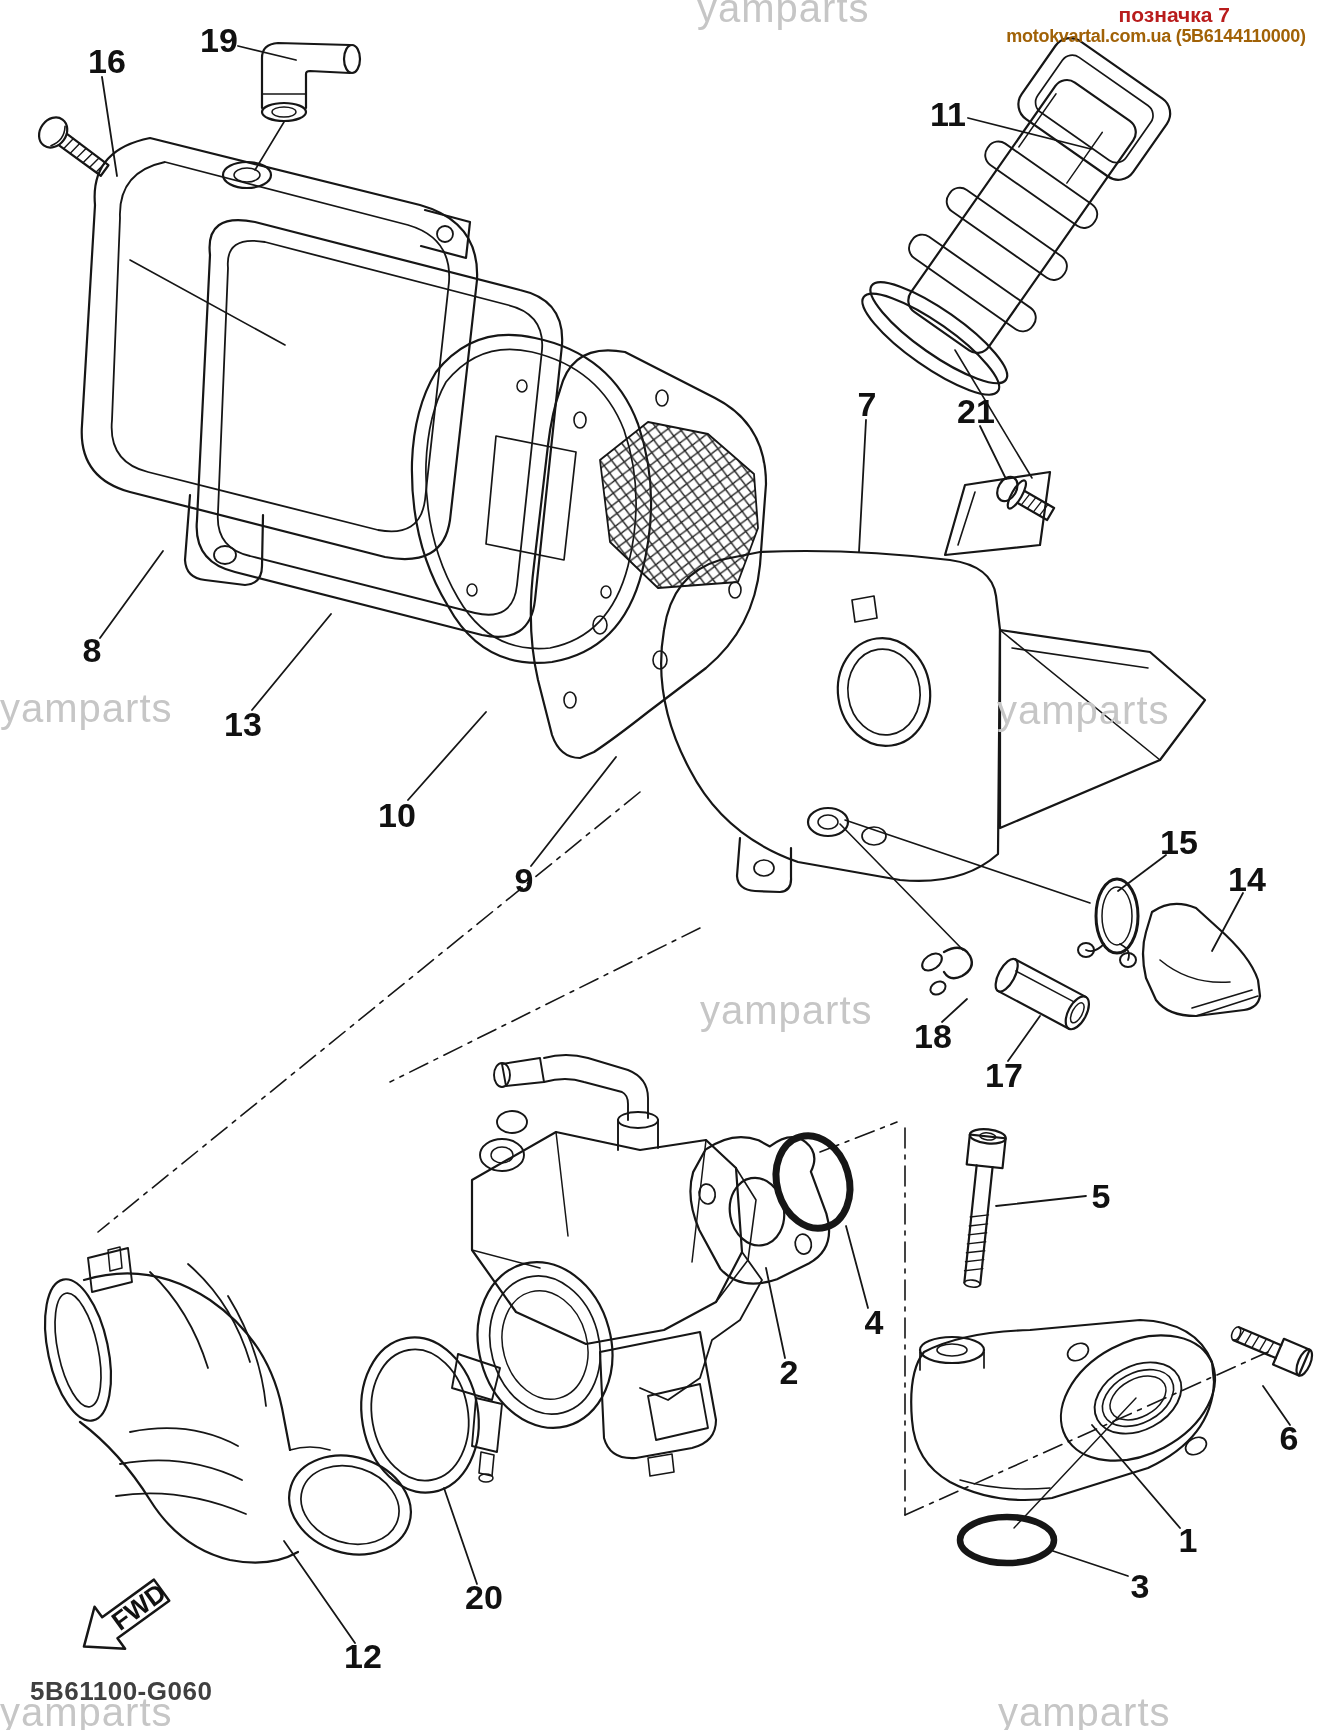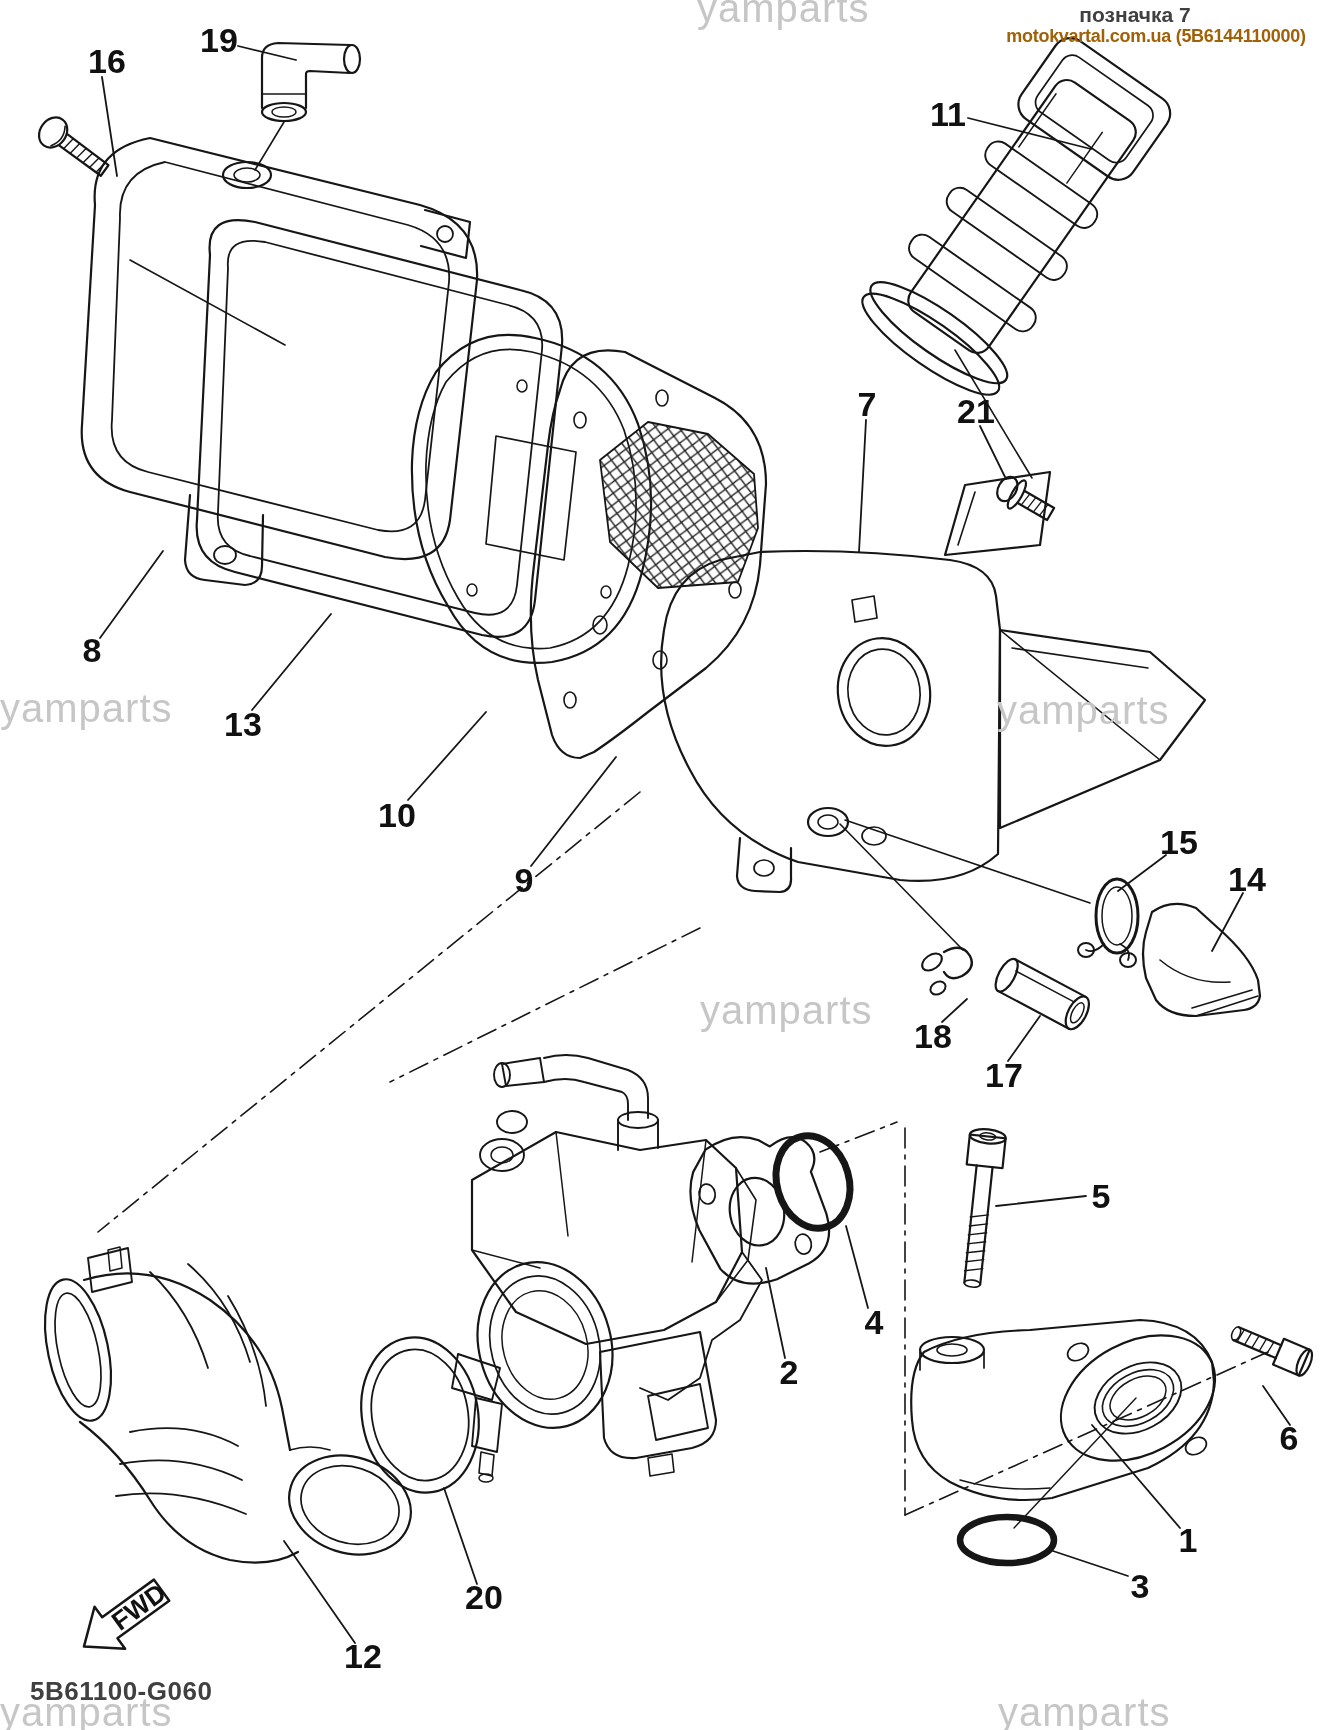--- a/index.html
+++ b/index.html
@@ -324,16 +324,16 @@
 
   <div id="watermarks">
       <div class="wm" style="left: 697px; top: -12px; color: rgb(198, 198, 198);">yamparts</div>
       <div class="wm" style="left: 0px; top: 688px; color: rgb(198, 198, 198);">yamparts</div>
       <div class="wm" style="left: 997px; top: 690px; color: rgb(198, 198, 198);">yamparts</div>
       <div class="wm" style="left: 700px; top: 990px; color: rgb(198, 198, 198);">yamparts</div>
       <div class="wm" style="left: 0px; top: 1692px; color: rgb(198, 198, 198);">yamparts</div>
       <div class="wm" style="left: 998px; top: 1692px; color: rgb(198, 198, 198);">yamparts</div>
     </div>
 
-  <div class="hdr-mark" style="color: #404040;">позначка 7</div>
+  <div class="hdr-mark" style="color: #b91c1c; text-align: right;">позначка 7</div>
   <div class="hdr-src" style="color: #a16207;">motokvartal.com.ua (5B6144110000)</div>
   <div class="ftr-num">5B61100-G060</div>
 </div>
 
 </body></html>

